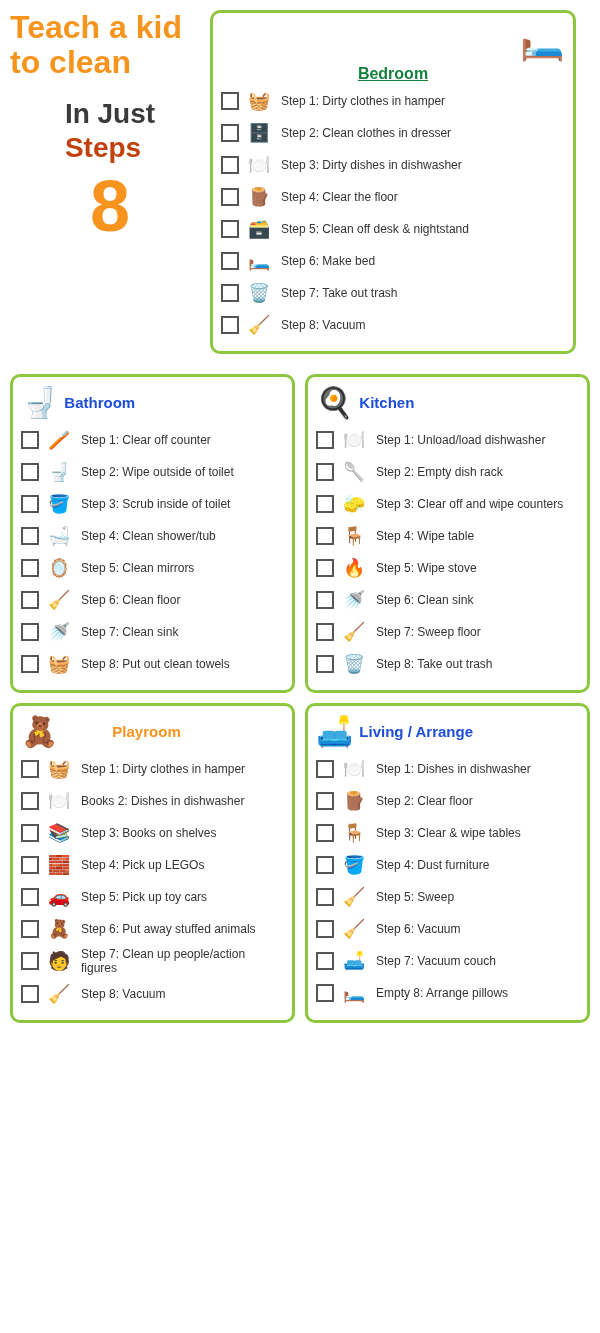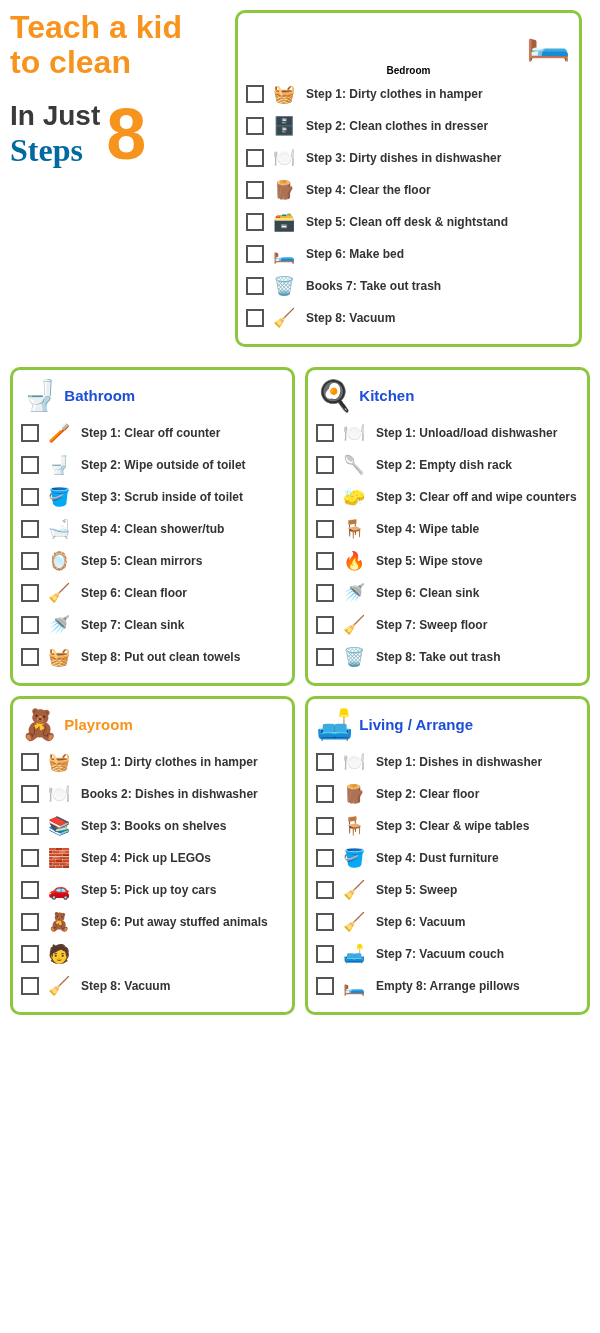--- a/index.html
+++ b/index.html
@@ -6,64 +6,65 @@
     body {
       width: 600px;
       background: #fff;
       font-family: Arial, sans-serif;
       font-size: 13px;
     }
 
     
     .header {
       display: flex;
-      padding: 10px 18px 10px 10px;
+      padding: 10px 24px 10px 10px;
       background: #fff;
       align-items: flex-start;
-      gap: 25px;
     }
     .header-left {
       width: 200px;
       flex-shrink: 0;
     }
     .header-title {
       font-size: 32px;
       font-weight: 900;
       color: #f7941d;
       line-height: 1.1;
       margin-bottom: 18px;
     }
     .header-steps {
       font-size: 30px;
       font-weight: 900;
       color: #3a3a3a;
       display: flex;
       align-items: center;
       gap: 6px;
+      flex-direction: column;
     }
     .steps-number {
       font-size: 72px;
       font-weight: 900;
       color: #f7941d;
       line-height: 1;
     }
     .bedroom-panel {
       flex: 1;
       border: 3px solid #8dc63f;
       border-radius: 10px;
       padding: 8px;
       position: relative;
       background: #fff;
     }
     .panel-title {
-      color: #000000;
+      color: #15803d;
       font-weight: bold;
-      font-size: 10px;
+      font-size: 16px;
       text-align: center;
       margin-bottom: 4px;
+      text-decoration: underline;
     }
 
     
     .checklist-item {
       display: flex;
       align-items: center;
       margin-bottom: 4px;
       gap: 5px;
     }
     .checkbox {
@@ -79,21 +80,20 @@
       flex-shrink: 0;
       display: flex;
       align-items: center;
       justify-content: center;
       font-size: 18px;
     }
     .item-text {
       font-size: 12px;
       color: #333;
       line-height: 1.2;
-      font-weight: bold;
     }
 
     
     .main-grid {
       display: grid;
       grid-template-columns: 1fr 1fr;
       gap: 10px;
       padding: 10px;
     }
     .section-panel {
@@ -113,35 +113,35 @@
       font-size: 30px;
     }
     .section-title {
       color: #00aeef;
       font-weight: bold;
       font-size: 15px;
     }
 
     
     .title-teal { color: #1d4ed8; }
-    .title-orange { color: #f7941d; }
+    .title-orange { color: #f7941d; margin-left: 48px; }
   </style>
 </head>
 <body>
 
 <div class="header">
   <div class="header-left">
     <div class="header-title">
       <span>Teach a kid</span><br>
       <span>to clean</span><br>
     </div>
     <div class="header-steps">
       <div>
         <div style="font-size:28px;font-weight:900;color:#3a3a3a;">In Just</div>
-        <div style="font-size:32px;font-weight:900;color:#0369a1;display:inline;font-family:Liberation Serif, serif;">Steps</div>
+        <div style="font-size:28px;font-weight:900;color:#c2410c;display:inline;">Steps</div>
       </div>
       <div class="steps-number">8</div>
     </div>
   </div>
 
   <div class="bedroom-panel">
     <div style="text-align:right;font-size:36px;margin-bottom:2px;">🛏️</div>
     <div class="panel-title">Bedroom</div>
     <div id="bedroom-list">
         <div class="checklist-item">
@@ -170,21 +170,21 @@
           <div class="item-text">Step 5: Clean off desk &amp; nightstand</div>
         </div>
         <div class="checklist-item">
           <div class="checkbox"></div>
           <div class="item-icon">🛏️</div>
           <div class="item-text">Step 6: Make bed</div>
         </div>
         <div class="checklist-item">
           <div class="checkbox"></div>
           <div class="item-icon">🗑️</div>
-          <div class="item-text">Books 7: Take out trash</div>
+          <div class="item-text">Step 7: Take out trash</div>
         </div>
         <div class="checklist-item">
           <div class="checkbox"></div>
           <div class="item-icon">🧹</div>
           <div class="item-text">Step 8: Vacuum</div>
         </div>
       </div>
   </div>
 </div>
 
@@ -320,20 +320,21 @@
           <div class="item-text">Step 5: Pick up toy cars</div>
         </div>
         <div class="checklist-item">
           <div class="checkbox"></div>
           <div class="item-icon">🧸</div>
           <div class="item-text">Step 6: Put away stuffed animals</div>
         </div>
         <div class="checklist-item">
           <div class="checkbox"></div>
           <div class="item-icon">🧑</div>
+          <div class="item-text">Step 7: Clean up people/action figures</div>
         </div>
         <div class="checklist-item">
           <div class="checkbox"></div>
           <div class="item-icon">🧹</div>
           <div class="item-text">Step 8: Vacuum</div>
         </div>
       </div>
   </div>
 
   <div class="section-panel">

